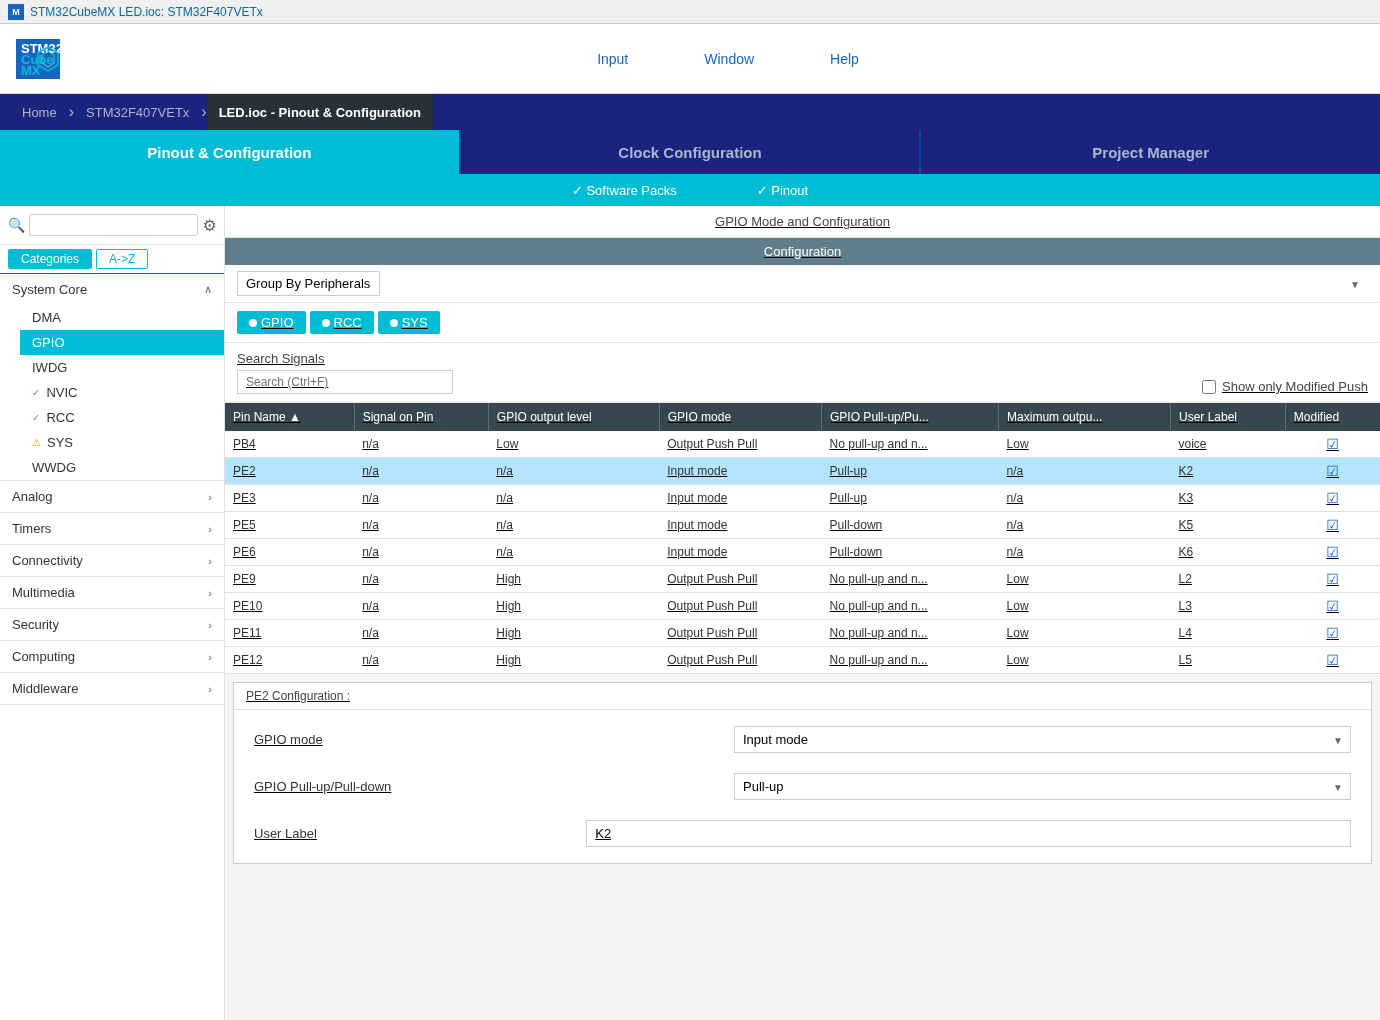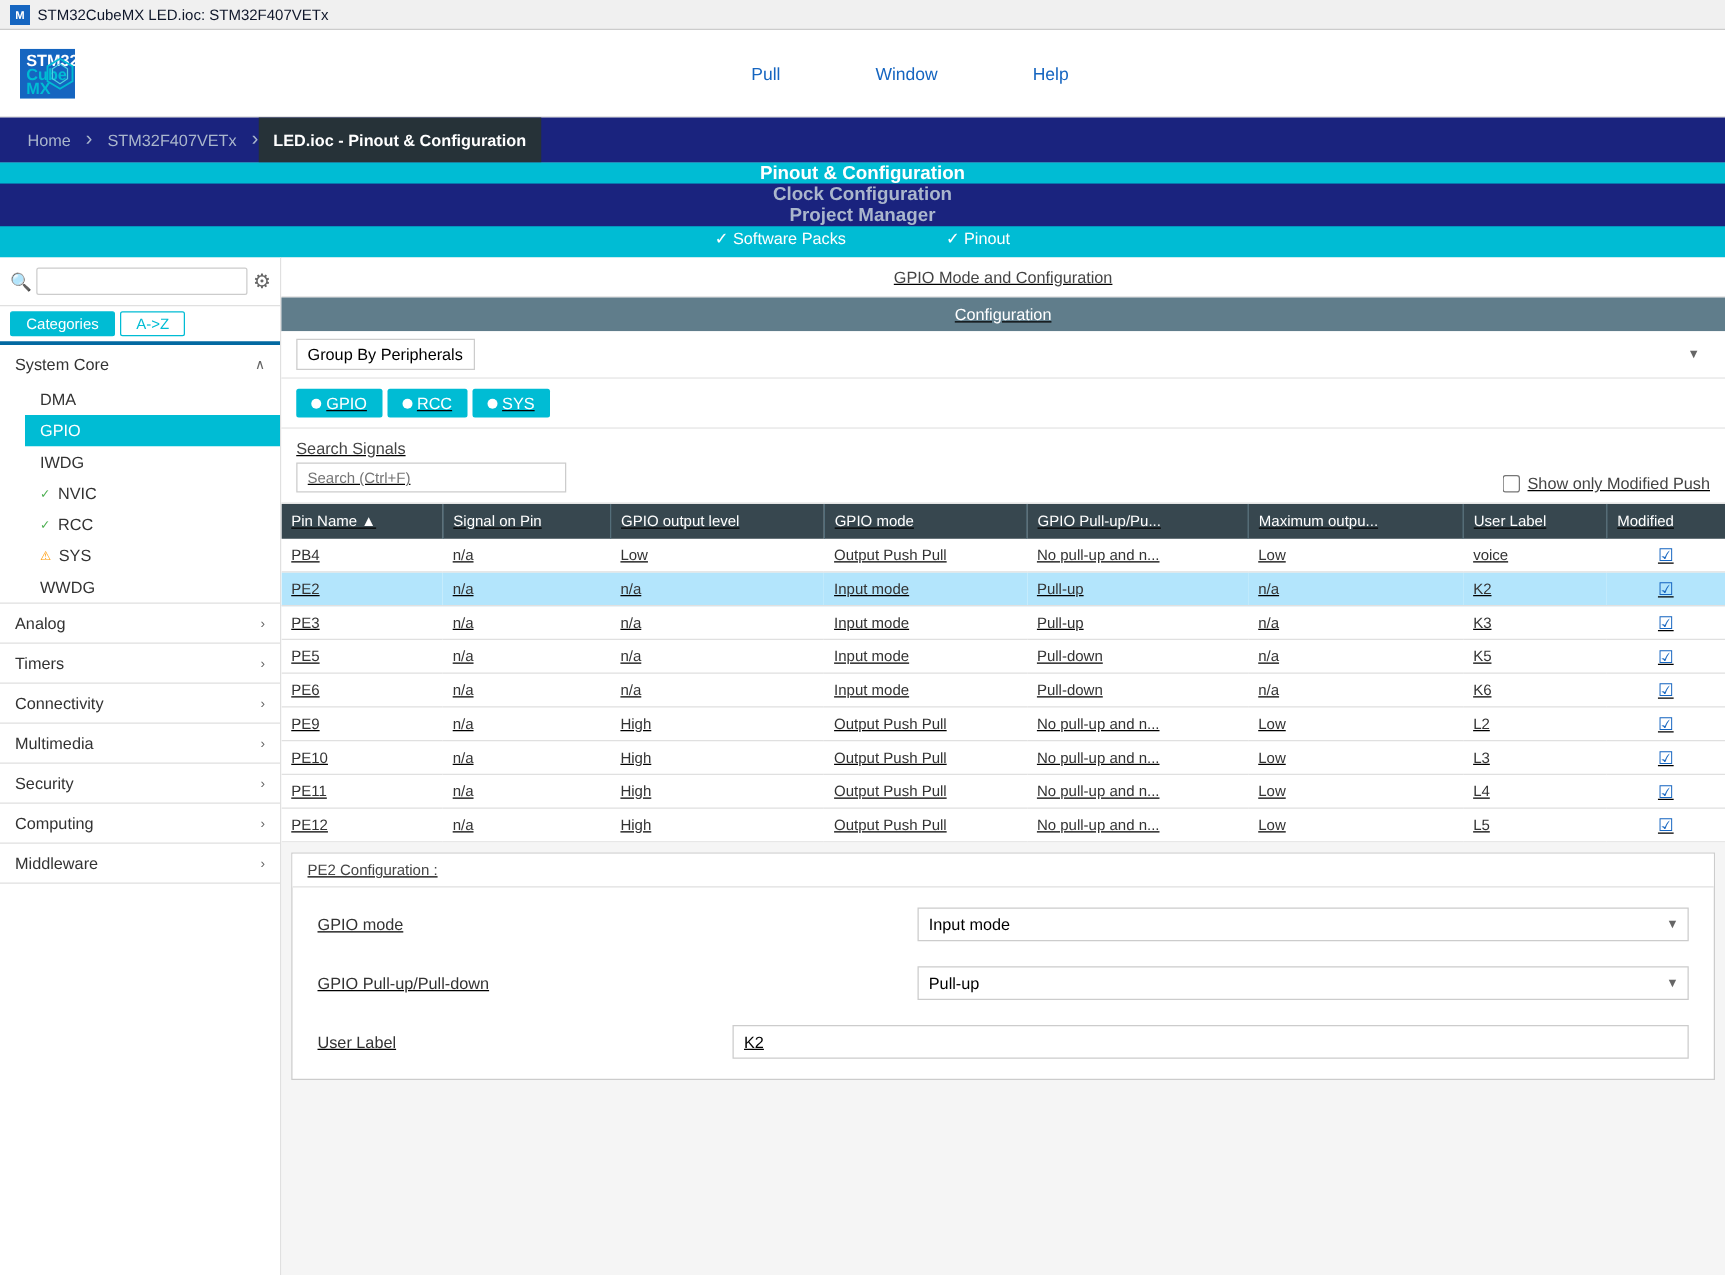--- a/index.html
+++ b/index.html
@@ -1,54 +1,54 @@
 <!DOCTYPE html>
 <html><head>
   <meta charset="utf-8">
   <style>
     * { box-sizing: border-box; margin: 0; padding: 0; font-family: Arial, sans-serif; font-size: 13px; }
     body { background: #f0f0f0; width: 1380px; min-height: 1020px; overflow-x: hidden; }
 
     
     .title-bar { background: #f0f0f0; padding: 3px 8px; display: flex; align-items: center; gap: 6px; border-bottom: 1px solid #ccc; height: 24px; }
     .title-bar-icon { width: 16px; height: 16px; background: #1565c0; display: flex; align-items: center; justify-content: center; color: white; font-size: 9px; font-weight: bold; }
-    .title-bar-text { font-size: 12px; color: #0f172a; }
+    .title-bar-text { font-size: 12px; color: #0369a1; }
 
     
     .menu-bar { background: #ffffff; display: flex; align-items: center; padding: 4px 0; border-bottom: 1px solid #ddd; height: 70px; }
     .menu-items { display: flex; gap: 60px; flex: 1; justify-content: center; }
     .menu-item { color: #1565c0; cursor: pointer; font-size: 14px; padding: 4px 8px; }
 
     
     .breadcrumb { background: #1a237e; display: flex; align-items: center; height: 36px; padding: 0 10px; gap: 0; }
     .breadcrumb-item { color: #aab6cc; font-size: 13px; padding: 0 12px; height: 100%; display: flex; align-items: center; cursor: pointer; }
     .breadcrumb-item.active { background: #263238; color: white; font-weight: bold; }
     .breadcrumb-sep { color: #aab6cc; font-size: 16px; }
 
     
-    .tab-bar { display: flex; height: 44px; background: #1a237e; flex-direction: column; }
+    .tab-bar { display: flex; height: 44px; background: #1a237e; }
     .tab { flex: 1; display: flex; align-items: center; justify-content: center; font-size: 15px; font-weight: bold; cursor: pointer; color: white; }
     .tab.active { background: #00bcd4; color: white; }
     .tab.inactive { background: #1a237e; color: #aab6cc; }
     .tab-separator { width: 2px; background: #0d47a1; }
 
     
     .sub-tab-bar { background: #00bcd4; display: flex; height: 32px; align-items: center; justify-content: center; gap: 80px; }
     .sub-tab { color: white; font-size: 13px; cursor: pointer; display: flex; align-items: center; gap: 4px; }
 
     
     .main-layout { display: flex; height: calc(1020px - 24px - 70px - 36px - 44px - 32px); }
 
     
     .sidebar { width: 225px; background: white; border-right: 1px solid #e0e0e0; display: flex; flex-direction: column; overflow-y: auto; }
     .sidebar-search { padding: 8px; display: flex; align-items: center; gap: 4px; border-bottom: 1px solid #e0e0e0; }
     .sidebar-search input { flex: 1; border: 1px solid #ccc; padding: 3px 6px; font-size: 12px; border-radius: 2px; }
     .sidebar-search-icon { color: #666; font-size: 14px; }
     .sidebar-gear { color: #666; cursor: pointer; font-size: 16px; }
-    .sidebar-tabs { display: flex; padding: 4px 8px; gap: 4px; border-bottom: 3px solid #0369a1; }
+    .sidebar-tabs { display: flex; padding: 4px 8px; gap: 4px; border-bottom: 1px solid #0369a1; }
     .sidebar-tab { border: 1px solid #00bcd4; color: #00bcd4; background: white; padding: 2px 12px; cursor: pointer; font-size: 12px; border-radius: 2px; }
     .sidebar-tab.active { background: #00bcd4; color: white; }
 
     .sidebar-section { border-bottom: 1px solid #e0e0e0; }
     .sidebar-section-header { display: flex; align-items: center; justify-content: space-between; padding: 8px 12px; cursor: pointer; font-size: 13px; color: #333; font-weight: normal; }
     .sidebar-section-header .chevron { color: #666; font-size: 11px; }
     .sidebar-subsection { padding-left: 20px; }
     .sidebar-item { padding: 5px 12px; cursor: pointer; font-size: 13px; color: #333; display: flex; align-items: center; gap: 6px; }
     .sidebar-item.selected { background: #00bcd4; color: white; }
     .item-status { font-size: 10px; }
@@ -116,21 +116,21 @@
         <rect x="0" y="0" width="44" height="40" fill="#1565c0"></rect>
         <text x="5" y="14" fill="white" font-size="9" font-weight="bold" font-family="Arial">STM32</text>
         <text x="5" y="25" fill="#00bcd4" font-size="9" font-weight="bold" font-family="Arial">Cube</text>
         <text x="5" y="36" fill="#00bcd4" font-size="9" font-weight="bold" font-family="Arial">MX</text>
         <polygon points="32,8 42,14 42,26 32,32 22,26 22,14" fill="none" stroke="#00bcd4" stroke-width="1.5"></polygon>
         <polygon points="32,12 38,16 38,24 32,28 26,24 26,16" fill="none" stroke="#4dd0e1" stroke-width="1"></polygon>
       </svg>
     </div>
   </div>
   <div class="menu-items">
-    <span class="menu-item">Pull</span>
+    <span class="menu-item">Input</span>
     <span class="menu-item">Window</span>
     <span class="menu-item">Help</span>
   </div>
 </div>
 
 <div class="breadcrumb">
   <span class="breadcrumb-item">Home</span>
   <span class="breadcrumb-sep">›</span>
   <span class="breadcrumb-item">STM32F407VETx</span>
   <span class="breadcrumb-sep">›</span>

